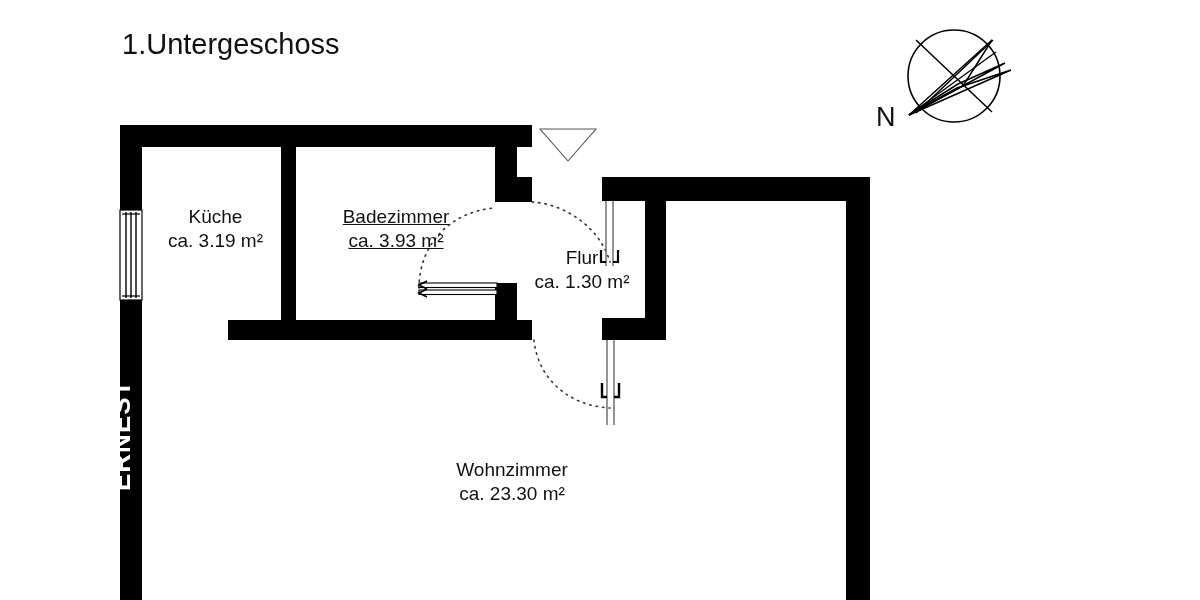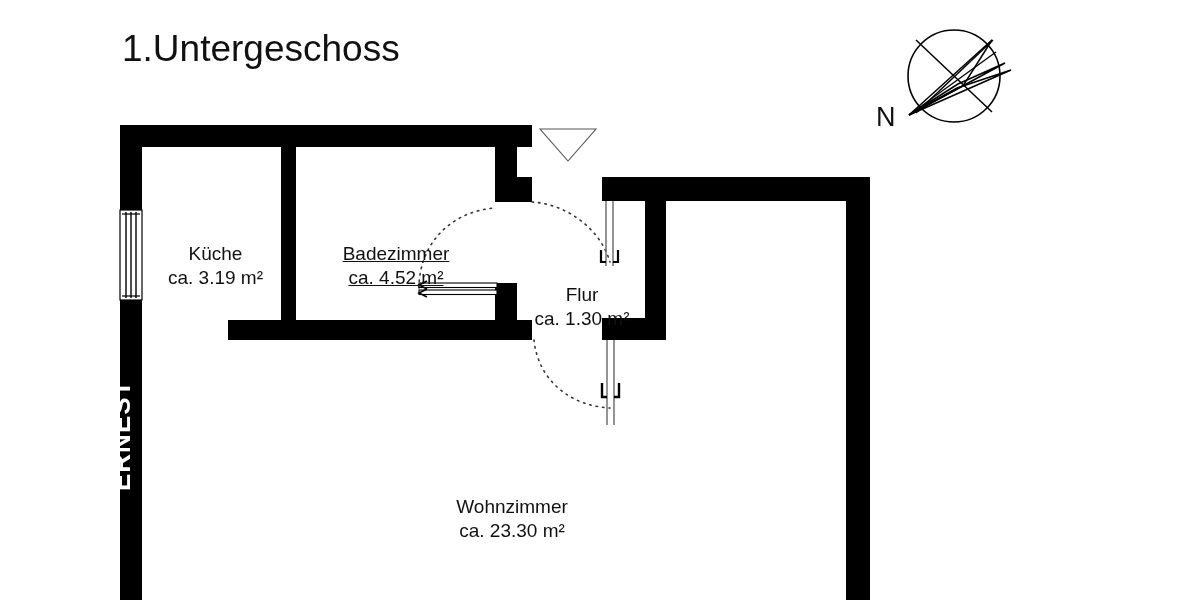--- a/index.html
+++ b/index.html
@@ -17,21 +17,21 @@
   #floorplan-root {
     position: relative;
     width: 1200px;
     height: 600px;
     background: #ffffff;
   }
   .plan-title {
     position: absolute;
     left: 122px;
     top: 30px;
-    font-size: 37px;
+    font-size: 29px;
     line-height: 1;
     letter-spacing: 0px;
     color: #111111;
     white-space: nowrap;
   }
   svg.plan-svg {
     position: absolute;
     left: 0;
     top: 0;
     width: 1200px;
@@ -41,21 +41,20 @@
   .room-label {
     position: absolute;
     text-align: center;
     color: #111111;
     line-height: 1.28;
     white-space: nowrap;
     font-size: 19px;
   }
   .room-label .room-name {
     display: block;
-    margin-top: 37px;
   }
   .room-label .room-area {
     display: block;
   }
   #label-kueche   { left: 148px; top: 205px; width: 135px; }
   #label-bad      { left: 296px; top: 205px; width: 200px; text-decoration: underline; }
   #label-flur     { left: 512px; top: 246px; width: 140px; }
   #label-wohn     { left: 412px; top: 458px; width: 200px; }
   .compass-label {
     position: absolute;
@@ -171,21 +170,21 @@
 
   <div class="wall-brand">ERNEST</div>
 
   <div class="room-label" id="label-kueche">
     <span class="room-name">Küche</span>
     <span class="room-area">ca. 3.19 m²</span>
   </div>
 
   <div class="room-label" id="label-bad">
     <span class="room-name">Badezimmer</span>
-    <span class="room-area">ca. 4.52 m²</span>
+    <span class="room-area">ca. 3.93 m²</span>
   </div>
 
   <div class="room-label" id="label-flur">
     <span class="room-name">Flur</span>
     <span class="room-area">ca. 1.30 m²</span>
   </div>
 
   <div class="room-label" id="label-wohn">
     <span class="room-name">Wohnzimmer</span>
     <span class="room-area">ca. 23.30 m²</span>

